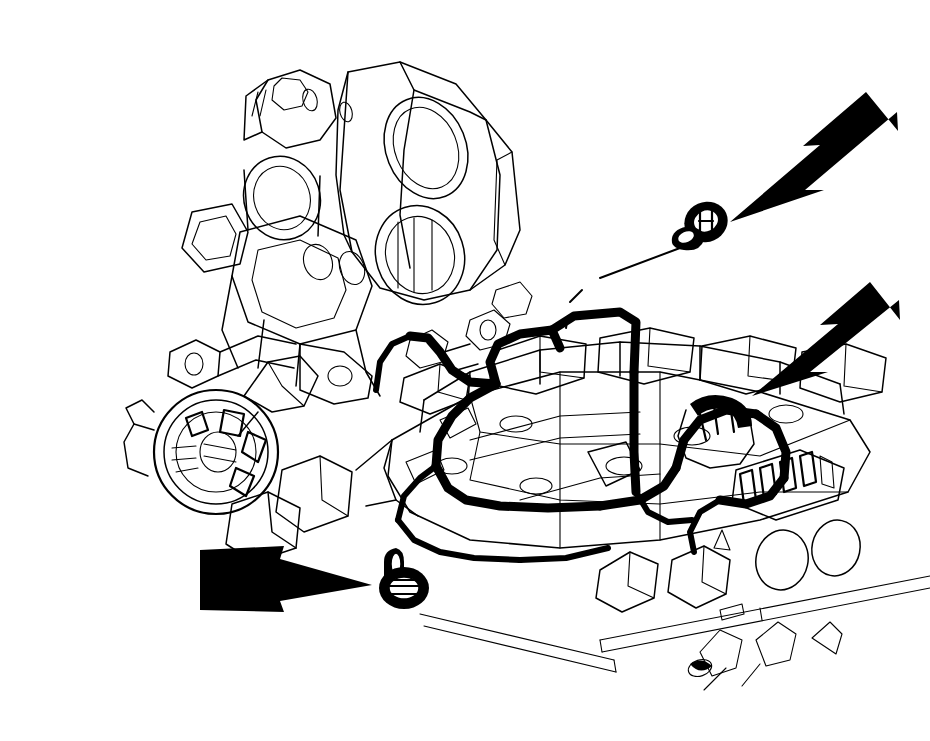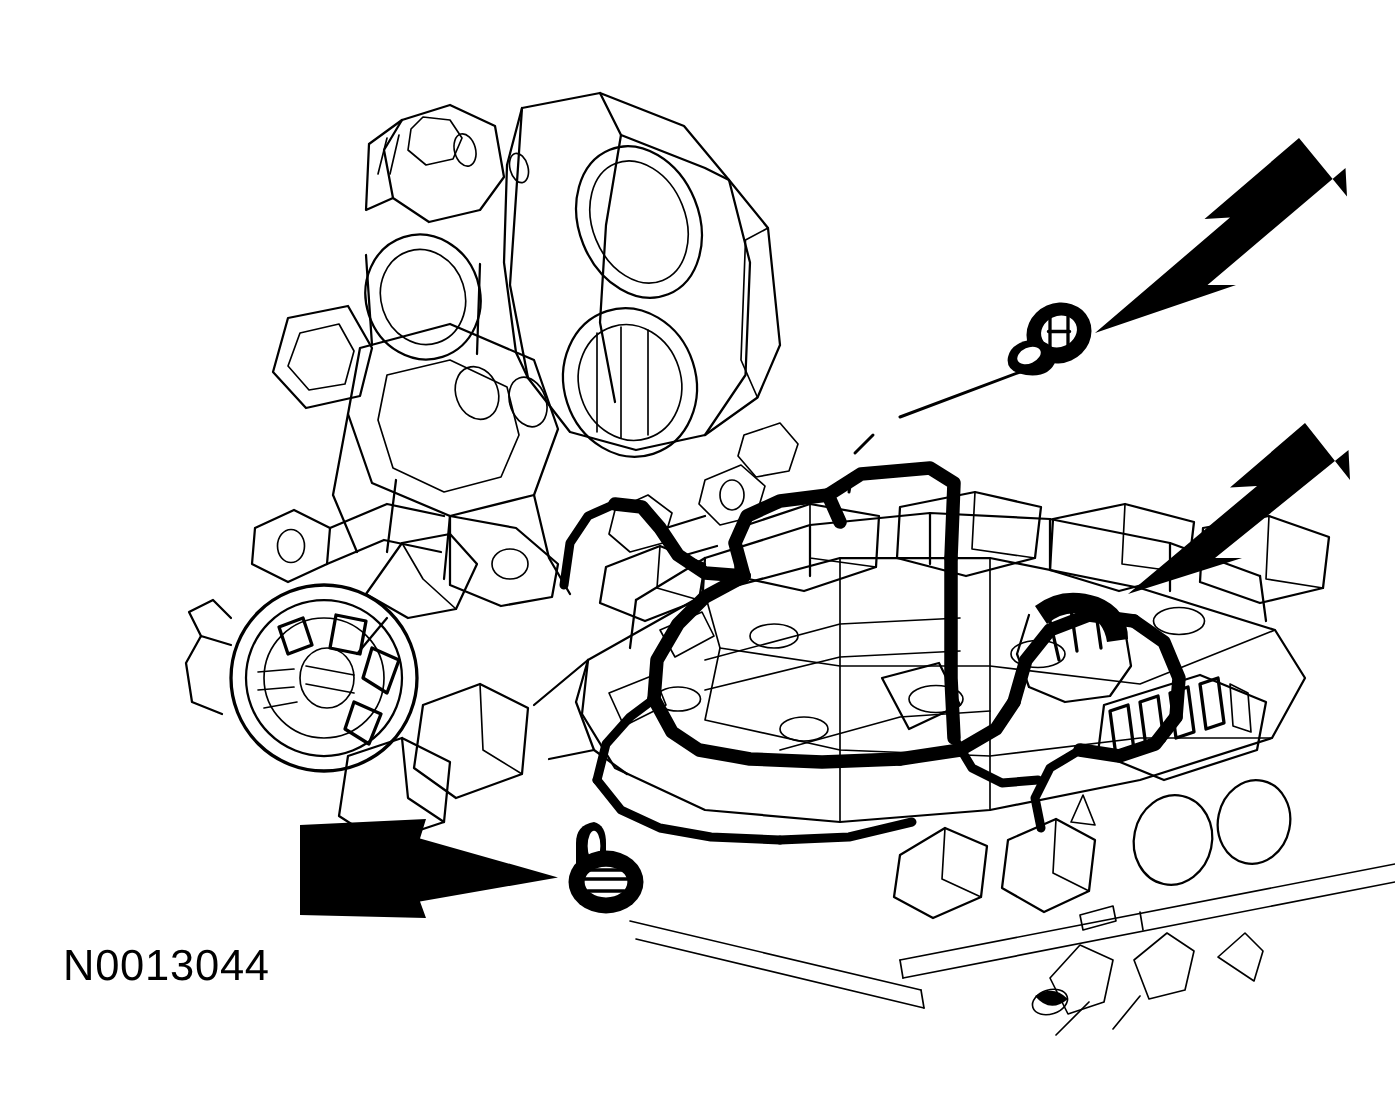--- a/index.html
+++ b/index.html
@@ -266,15 +266,14 @@
     <g>
       <path class="solid" d="M752 396 L838 324 L820 325 L870 282 L900 320 L899 300 L810 372 L828 372 Z"></path>
     </g>
 
     <g>
       <path class="solid" d="M372 585 L280 559 L284 546 L200 550 L200 610 L284 612 L280 601 Z"></path>
     </g>
 
   </svg>
 
-  <div id="figure-label">N0013044</div>
 
 </div>
 
 </body></html>

